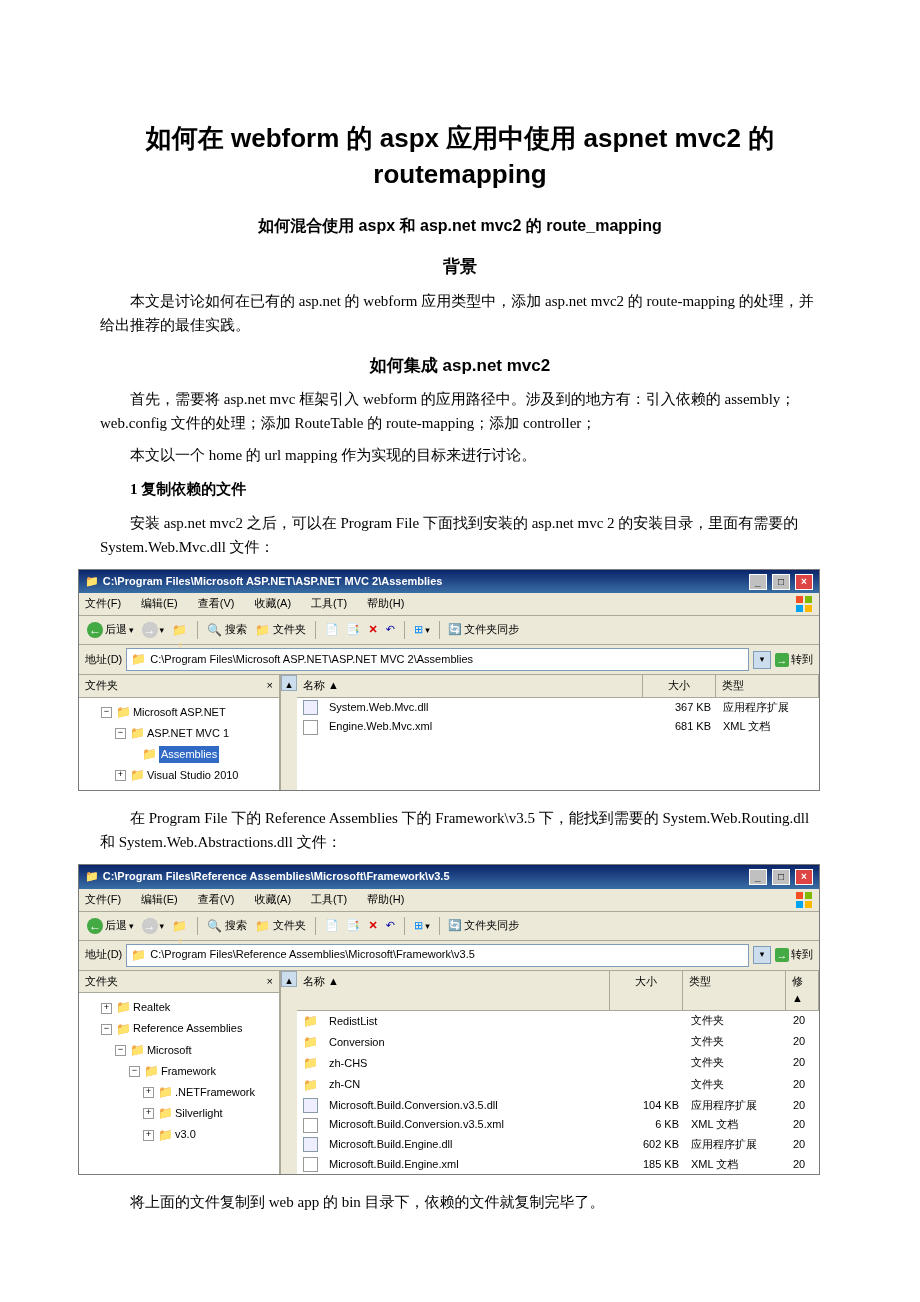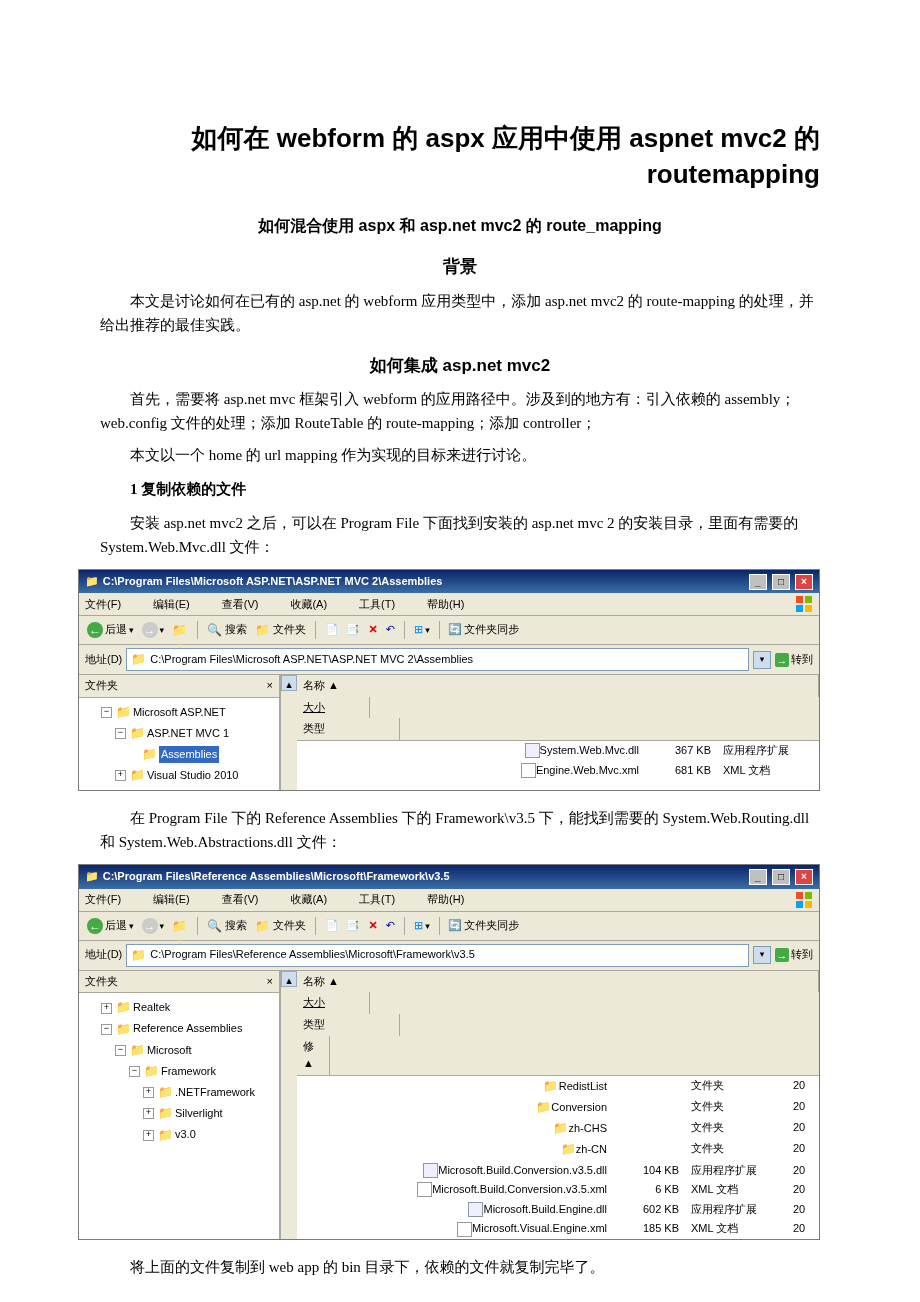--- a/index.html
+++ b/index.html
@@ -10,21 +10,21 @@
     width: 920px;
     box-sizing: border-box;
     color: #000;
     font-size: 15px;
     line-height: 1.6;
   }
   h1 {
     font-family: "SimHei", "黑体", sans-serif;
     font-size: 26px;
     font-weight: bold;
-    text-align: right;
+    text-align: center;
     margin: 0 0 20px;
     line-height: 1.4;
   }
   h2 {
     font-family: "SimHei", "黑体", sans-serif;
     font-size: 16px;
     font-weight: bold;
     text-align: center;
     margin: 20px 0 10px;
   }
@@ -73,23 +73,22 @@
     background: #c0c0c0;
     border: 1px solid #fff;
     text-align: center; line-height: 14px;
     color: #000; font-weight: bold; font-size: 10px;
     margin-left: 2px;
   }
   .menubar {
     background: #ece9d8;
     padding: 2px 6px;
     display: flex;
-    gap: 32px;
+    gap: 20px;
     border-bottom: 1px solid #aca899;
-    align-items: flex-end;
   }
   .win-logo {
     margin-left: auto;
     width: 18px; height: 18px;
     display: inline-block;
   }
   .win-logo svg { width: 18px; height: 18px; }
   .toolbar {
     background: #ece9d8;
     padding: 4px 6px;
@@ -157,36 +156,35 @@
   .folder-icon { color: #fc6; font-size: 12px; }
   .selected {
     background: #316ac5; color: #fff; padding: 0 2px;
   }
   .scroll-stub { width: 16px; background: #ece9d8; border-left: 1px solid #aca899; }
   .list-pane { flex: 1; background: #fff; }
   .list-header {
     display: flex;
     background: #ece9d8;
     border-bottom: 1px solid #aca899;
-    flex-direction: column;
   }
   .list-header .col {
     border-right: 1px solid #aca899;
     padding: 2px 6px;
   }
   .col-name { flex: 1; }
-  .col-size { width: 60px; text-align: left; text-decoration: underline; }
+  .col-size { width: 60px; text-align: center; }
   .col-type { width: 90px; }
   .col-mod { width: 20px; }
   .list-row {
     display: flex;
     padding: 0 0;
   }
   .list-row .cell { padding: 1px 6px; }
-  .cell-name { flex: 1; display: flex; align-items: center; gap: 0; justify-content: flex-end; }
+  .cell-name { flex: 1; display: flex; align-items: center; gap: 11px; }
   .cell-size { width: 60px; text-align: right; }
   .cell-type { width: 90px; }
   .cell-mod { width: 20px; }
   .file-ico {
     display: inline-block; width: 13px; height: 13px;
     border: 1px solid #999; background: #fff;
   }
   .dll-ico { display: inline-block; width: 13px; height: 13px; background: #eef; border: 1px solid #89a; }
   .triangle { font-size: 9px; }
 </style>
@@ -535,21 +533,21 @@
               <span class="dll-ico"></span>
               <span>Microsoft.Build.Engine.dll</span>
             </div>
             <div class="cell cell-size">602 KB</div>
             <div class="cell cell-type">应用程序扩展</div>
             <div class="cell cell-mod">20</div>
           </div>
           <div class="list-row">
             <div class="cell cell-name">
               <span class="file-ico"></span>
-              <span>Microsoft.Visual.Engine.xml</span>
+              <span>Microsoft.Build.Engine.xml</span>
             </div>
             <div class="cell cell-size">185 KB</div>
             <div class="cell cell-type">XML 文档</div>
             <div class="cell cell-mod">20</div>
           </div>
         </div>
     </div>
   </div>
 </div>
 

